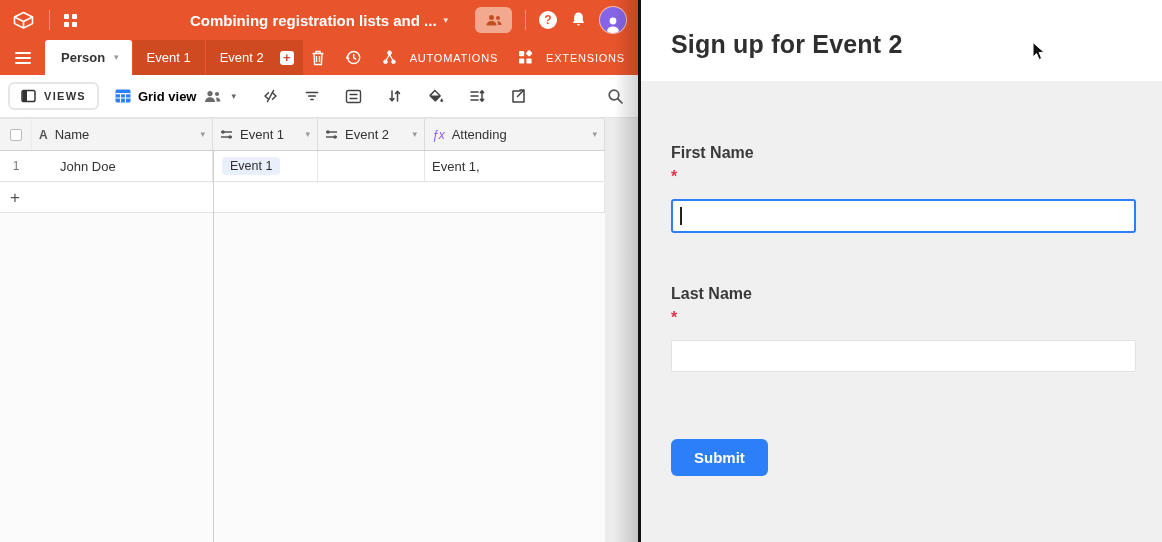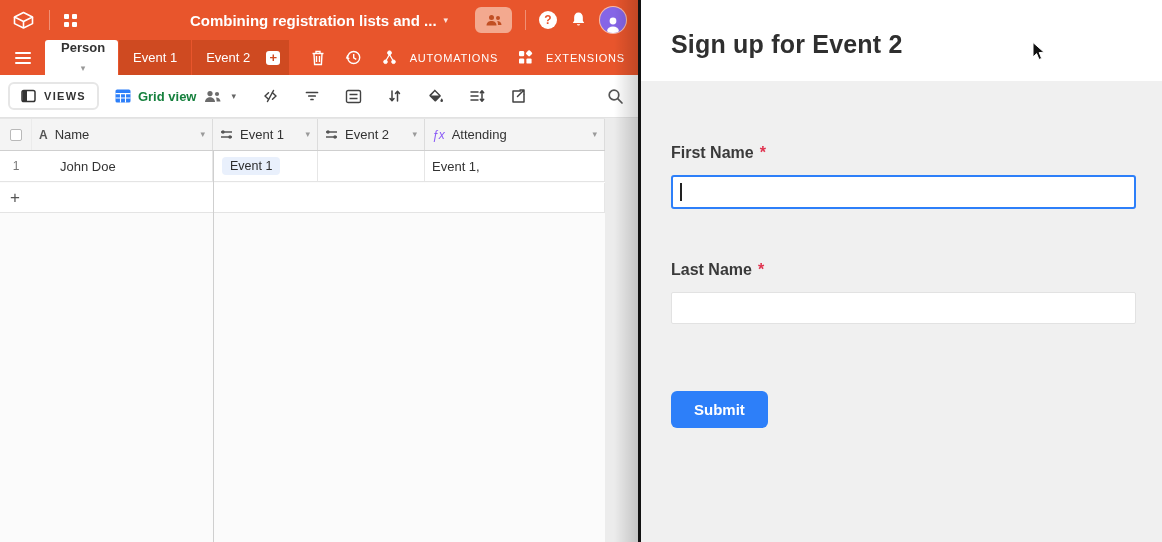--- a/index.html
+++ b/index.html
@@ -52,21 +52,21 @@
 
   
   .tabbar {
     height: 35px; background: #E8552C; display: flex; align-items: stretch; color: #fff;
   }
   .hamburger { display: flex; flex-direction: column; justify-content: center; gap: 3px; padding: 0 14px 0 15px; cursor: pointer; }
   .hamburger i { display: block; width: 16px; height: 2px; background: #fff; border-radius: 1px; }
   .tab { display: flex; align-items: center; padding: 0 14px; font-size: 13px; cursor: pointer; }
   .tab + .tab { margin-left: 1px; }
   .tab.active {
-    background: #fff; color: #333; font-weight: bold; border-radius: 3px 3px 0 0; gap: 9px; padding: 0 13px 0 16px; flex-direction: column;
+    background: #fff; color: #333; font-weight: bold; border-radius: 3px 3px 0 0; gap: 9px; padding: 0 13px 0 16px;
   }
   .tab.active .caret { color: #999; }
   .tab.dark { background: #CF4A21; }
   .tab-event2-wrap { display: flex; align-items: stretch; margin-left: 1px; }
   .tab-event2-wrap .tab { margin-left: 0; }
   .addtable {
     background: #CF4A21; display: flex; align-items: center; padding: 0 9px 0 2px; cursor: pointer;
   }
   .plusbox {
     width: 14px; height: 14px; background: #fff; border-radius: 3px; color: #CF4A21;
@@ -80,21 +80,21 @@
   .toolbar {
     height: 43px; background: #fff; display: flex; align-items: center;
     padding: 0 14px 0 8px; border-bottom: 1px solid #e2e2e2;
   }
   .views-btn {
     display: flex; align-items: center; gap: 8px; border: 2px solid #e6e6e6;
     border-radius: 6px; padding: 5px 11px; color: #333; cursor: pointer; background: #fff;
   }
   .views-btn .lbl { font-size: 11px; font-weight: bold; letter-spacing: 1.3px; }
   .gridview { display: flex; align-items: center; gap: 7px; margin-left: 16px; cursor: pointer; }
-  .gridview .lbl { font-size: 13px; font-weight: bold; color: #15803d; }
+  .gridview .lbl { font-size: 13px; font-weight: bold; color: #000000; }
   .gridview .caret { color: #666; margin-left: 2px; }
   .tool-icons { display: flex; align-items: center; gap: 25px; margin-left: 26px; }
   .tool-icons .ic { cursor: pointer; display: flex; align-items: center; }
   .search-btn { margin-left: auto; cursor: pointer; display: flex; }
 
   
   .grid { position: relative; height: 424px; background: #fbfbfb; }
   .gray-strip { position: absolute; left: 605px; top: 0; right: 0; bottom: 0; background: #ececec; }
   .frozen-line { position: absolute; left: 213px; top: 0; bottom: 0; width: 1px; background: #cfcfcf; }
   .g-header {
@@ -133,21 +133,21 @@
   .g-addrow .plus { font-size: 17px; color: #555; line-height: 1; }
 
   
   .panel-divider { width: 3px; flex: none; background: #121212; }
 
   
   .right { flex: 1; position: relative; background: #f0f0f0; }
   .form-head { height: 81px; background: #fff; padding: 30px 26px 0 30px; }
   .form-title { font-size: 25px; font-weight: bold; color: #2f2f2f; letter-spacing: 0.2px; }
   .form-body { padding: 63px 26px 0 30px; }
-  .f-label { font-size: 16px; font-weight: bold; color: #3a3a3a; display: flex; gap: 6px; }
+  .f-label { font-size: 16px; font-weight: bold; color: #3a3a3a; display: flex; gap: 6px; flex-direction: column; }
   .req { color: #E0334F; font-weight: bold; }
   .input-wrap { position: relative; margin-top: 13px; }
   .f-input {
     display: block; width: 100%; height: 34px; border: 2px solid #2D7FF9; border-radius: 3px;
     background: #fff; outline: none; font-size: 14px; padding: 0 9px;
     font-family: "Liberation Sans", sans-serif;
   }
   .f-input.plain { height: 32px; border: 1px solid #e2e2e2; border-radius: 2px; }
   .text-caret { position: absolute; left: 9px; top: 8px; width: 1.5px; height: 18px; background: #222; }
   .field-2 { margin-top: 52px; }

